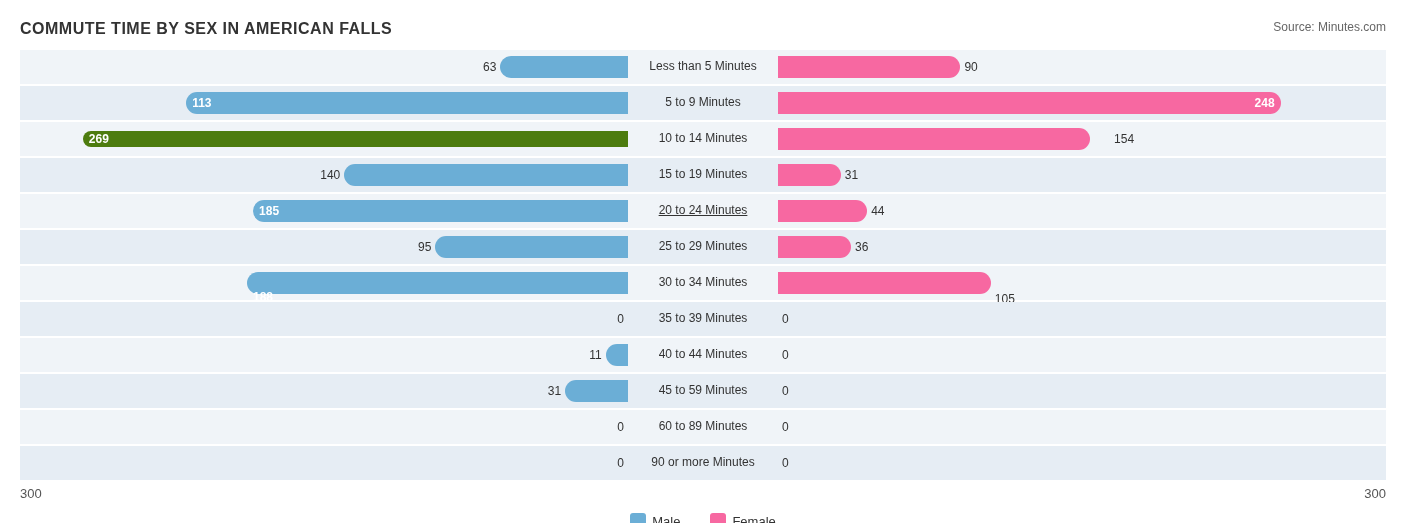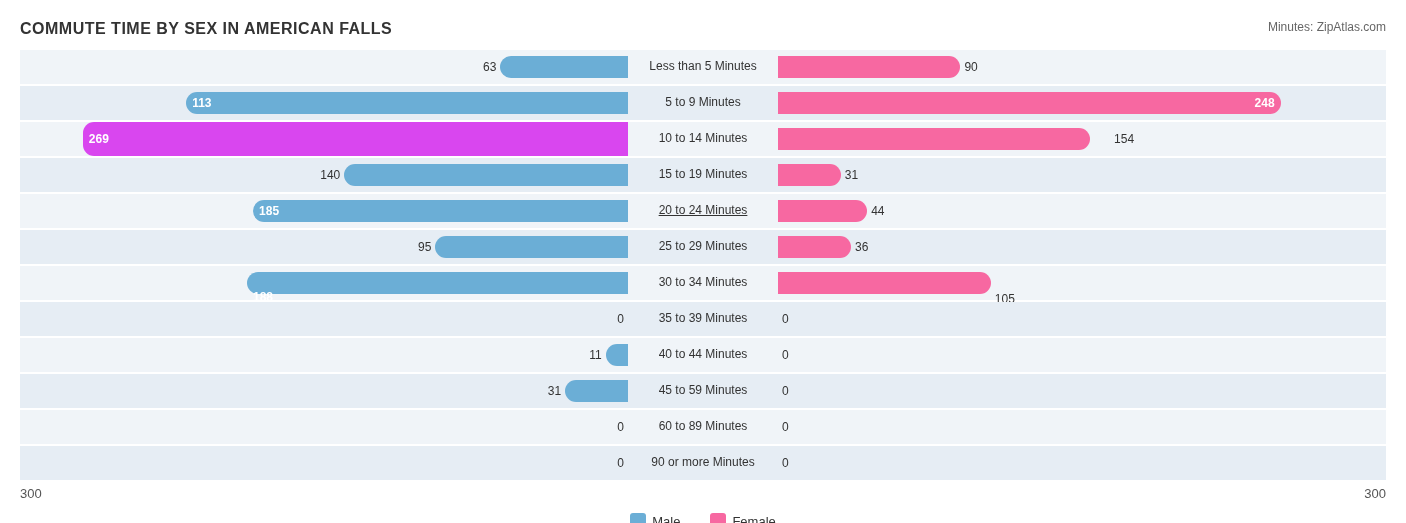--- a/index.html
+++ b/index.html
@@ -85,21 +85,21 @@
     
     
     
     
   </style>
 </head>
 <body>
 
 <div class="chart-container">
   <div class="title">COMMUTE TIME BY SEX IN AMERICAN FALLS</div>
-  <div class="source">Minutes: ZipAtlas.com</div>
+  <div class="source">Source: Minutes.com</div>
 
   <div class="chart-area" id="chart-area">
 
   <div class="row" style="background: rgb(240, 244, 248);">
         <div class="label-center" style="left: 50%; transform: translateX(-50%); font-size: 12px; color: rgb(51, 51, 51); position: absolute; z-index: 10; white-space: nowrap; top: 50%; margin-top: -8px;">Less than 5 Minutes</div>
         <div style="position: absolute; height: 22px; top: 50%; transform: translateY(-50%); background: rgb(107, 174, 214); border-radius: 11px 0px 0px 11px; right: calc(50% + 75px); width: 127.68px; display: flex; align-items: center; justify-content: flex-end;"></div>
         <span style="position: absolute; font-size: 12px; color: rgb(51, 51, 51); top: 50%; transform: translateY(-50%); right: calc(50% + 206.68px);">63</span>
         <div style="position: absolute; height: 22px; top: 50%; transform: translateY(-50%); background: rgb(247, 104, 161); border-radius: 0px 11px 11px 0px; left: calc(50% + 75px); width: 182.4px; display: flex; align-items: center; justify-content: flex-start;"></div>
         <span style="position: absolute; font-size: 12px; color: rgb(51, 51, 51); top: 50%; transform: translateY(-50%); left: calc(50% + 261.4px);">90</span>
       </div>
@@ -107,21 +107,21 @@
         <div class="label-center" style="left: 50%; transform: translateX(-50%); font-size: 12px; color: rgb(51, 51, 51); position: absolute; z-index: 10; white-space: nowrap; top: 50%; margin-top: -8px;">5 to 9 Minutes</div>
         <div style="position: absolute; height: 22px; top: 50%; transform: translateY(-50%); background: rgb(107, 174, 214); border-radius: 11px 0px 0px 11px; right: calc(50% + 75px); width: 441.813px; display: flex; align-items: center; justify-content: flex-start;">
           <span style="font-size: 12px; color: rgb(255, 255, 255); font-weight: bold; padding: 0px 6px; white-space: nowrap;">113</span>
         </div>
         <div style="position: absolute; height: 22px; top: 50%; transform: translateY(-50%); background: rgb(247, 104, 161); border-radius: 0px 11px 11px 0px; left: calc(50% + 75px); width: 502.613px; display: flex; align-items: center; justify-content: flex-end;">
           <span style="font-size: 12px; color: rgb(255, 255, 255); font-weight: bold; padding: 0px 6px; white-space: nowrap;">248</span>
         </div>
       </div>
       <div class="row" style="background: rgb(240, 244, 248);">
         <div class="label-center" style="left: 50%; transform: translateX(-50%); font-size: 12px; color: rgb(51, 51, 51); position: absolute; z-index: 10; white-space: nowrap; top: 50%; margin-top: -8px;">10 to 14 Minutes</div>
-        <div style="position: absolute; height: 34px; top: 50%; transform: translateY(-50%); background: #d946ef; border-radius: 11px 0px 0px 11px; right: calc(50% + 75px); width: 545.173px; display: flex; align-items: center; justify-content: flex-start;">
+        <div style="position: absolute; height: 16px; top: 50%; transform: translateY(-50%); background: #4d7c0f; border-radius: 11px 0px 0px 11px; right: calc(50% + 75px); width: 545.173px; display: flex; align-items: center; justify-content: flex-start;">
           <span style="font-size: 12px; color: rgb(255, 255, 255); font-weight: bold; padding: 0px 6px; white-space: nowrap;">269</span>
         </div>
         <div style="position: absolute; height: 22px; top: 50%; transform: translateY(-50%); background: rgb(247, 104, 161); border-radius: 0px 11px 11px 0px; left: calc(50% + 75px); width: 312.107px; display: flex; align-items: center; justify-content: flex-start;"></div>
         <span style="position: absolute; font-size: 12px; color: rgb(51, 51, 51); top: 50%; transform: translateY(-50%); left: calc(50% + 391.107px); margin-left: 20px;">154</span>
       </div>
       <div class="row" style="background: rgb(230, 237, 244);">
         <div class="label-center" style="left: 50%; transform: translateX(-50%); font-size: 12px; color: rgb(51, 51, 51); position: absolute; z-index: 10; white-space: nowrap; top: 50%; margin-top: -8px;">15 to 19 Minutes</div>
         <div style="position: absolute; height: 22px; top: 50%; transform: translateY(-50%); background: rgb(107, 174, 214); border-radius: 11px 0px 0px 11px; right: calc(50% + 75px); width: 283.733px; display: flex; align-items: center; justify-content: flex-end;"></div>
         <span style="position: absolute; font-size: 12px; color: rgb(51, 51, 51); top: 50%; transform: translateY(-50%); right: calc(50% + 362.733px);">140</span>
         <div style="position: absolute; height: 22px; top: 50%; transform: translateY(-50%); background: rgb(247, 104, 161); border-radius: 0px 11px 11px 0px; left: calc(50% + 75px); width: 62.8267px; display: flex; align-items: center; justify-content: flex-start;"></div>

